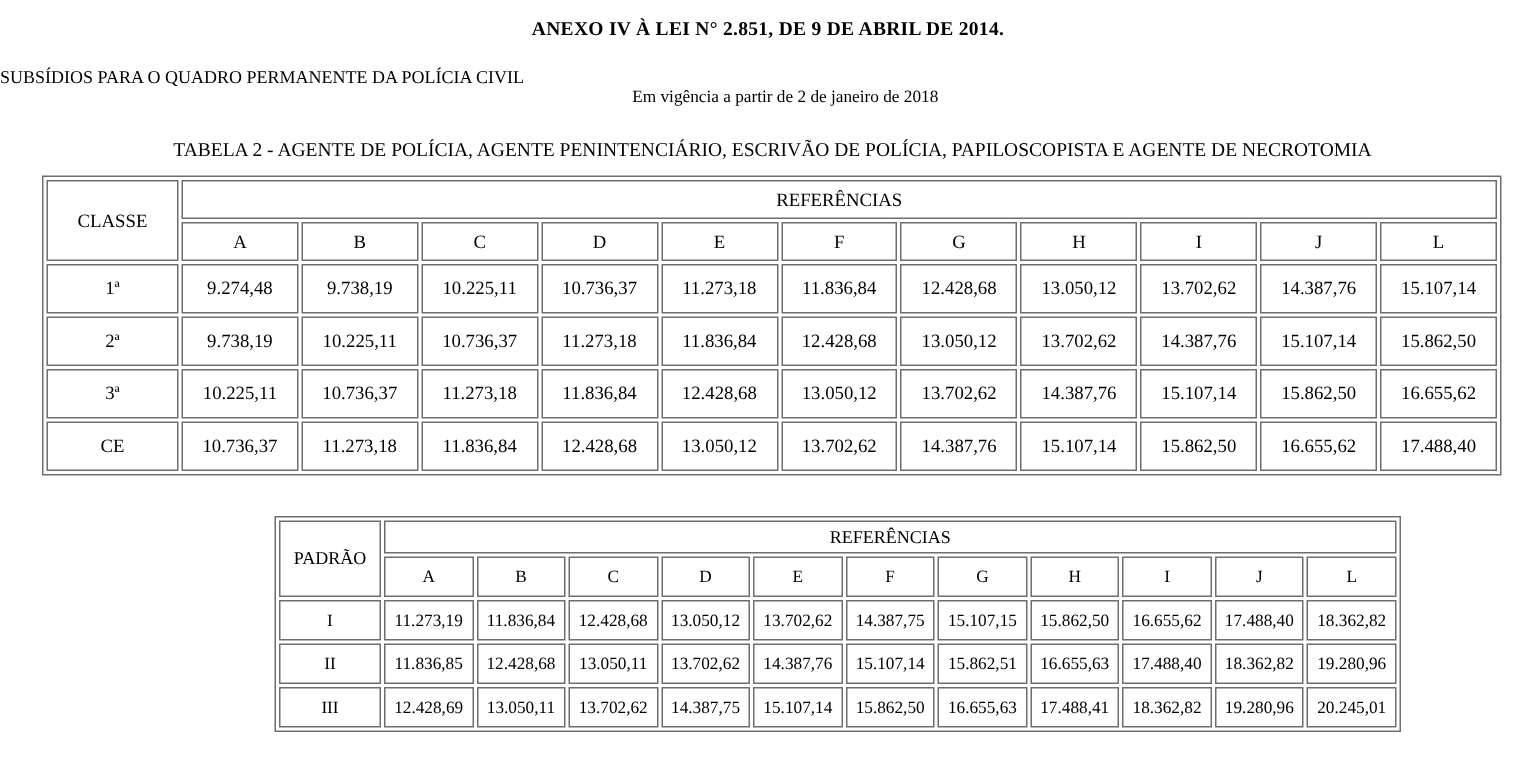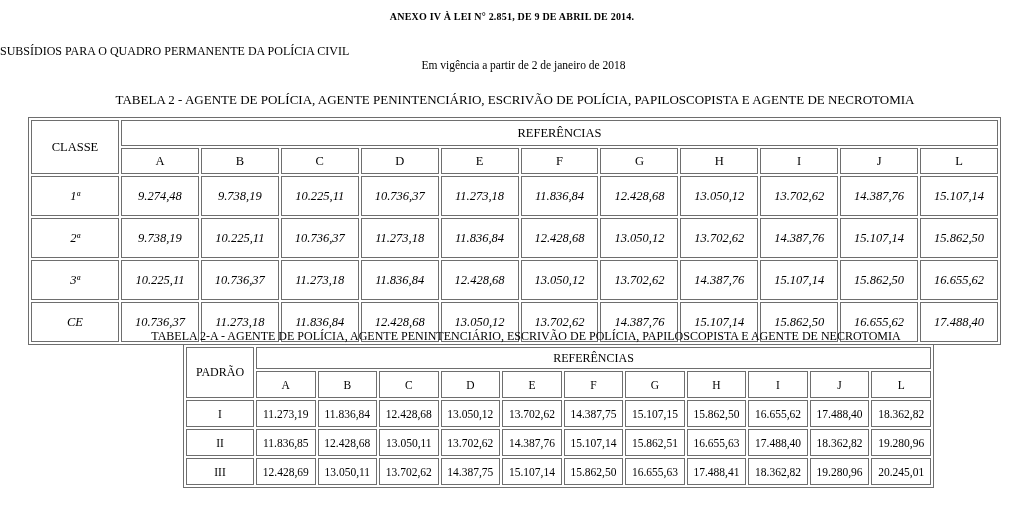--- a/index.html
+++ b/index.html
@@ -16,21 +16,21 @@
     font-family: "Liberation Serif", serif;
     color: #000000;
   }
   .doc-title {
     position: absolute;
     top: 11px;
     left: 0;
     right: 0;
     text-align: center;
     font-weight: bold;
-    font-size: 10px;
+    font-size: 13px;
     letter-spacing: 0.2px;
     white-space: nowrap;
   }
   .doc-subtitle {
     position: absolute;
     top: 44px;
     left: 0;
     right: 0;
     text-align: left;
     font-size: 12px;
@@ -82,21 +82,21 @@
   }
   
   table.tbl2 {
     top: 117px;
     left: 28px;
     width: 973px;
     font-size: 12.5px;
   }
   table.tbl2 .corner { width: 84px; margin-left: 15px; }
   table.tbl2 thead tr { height: 26px; }
-  table.tbl2 tbody tr { height: 40px; font-style: italic; }
+  table.tbl2 tbody tr { height: 33px; }
   
   table.tbl2a {
     top: 344px;
     left: 183px;
     width: 751px;
     font-size: 11.5px;
   }
   table.tbl2a .corner { width: 64px; font-size: 12px; }
   table.tbl2a thead tr:first-child { height: 22px; }
   table.tbl2a thead tr:last-child { height: 27px; }
@@ -188,21 +188,20 @@
           <td>13.702,62</td>
           <td>14.387,76</td>
           <td>15.107,14</td>
           <td>15.862,50</td>
           <td>16.655,62</td>
           <td>17.488,40</td>
         </tr>
       </tbody>
   </table>
 
-  <div class="caption cap2">TABELA 2-A - AGENTE DE POLÍCIA, AGENTE PENINTENCIÁRIO, ESCRIVÃO DE POLÍCIA, PAPILOSCOPISTA E AGENTE DE NECROTOMIA</div>
   <table class="tbl tbl2a">
     <thead>
       <tr>
         <th class="corner" rowspan="2">PADRÃO</th>
         <th class="group-hdr" colspan="11">REFERÊNCIAS</th>
       </tr>
       <tr>
           <th>A</th>
           <th>B</th>
           <th>C</th>

